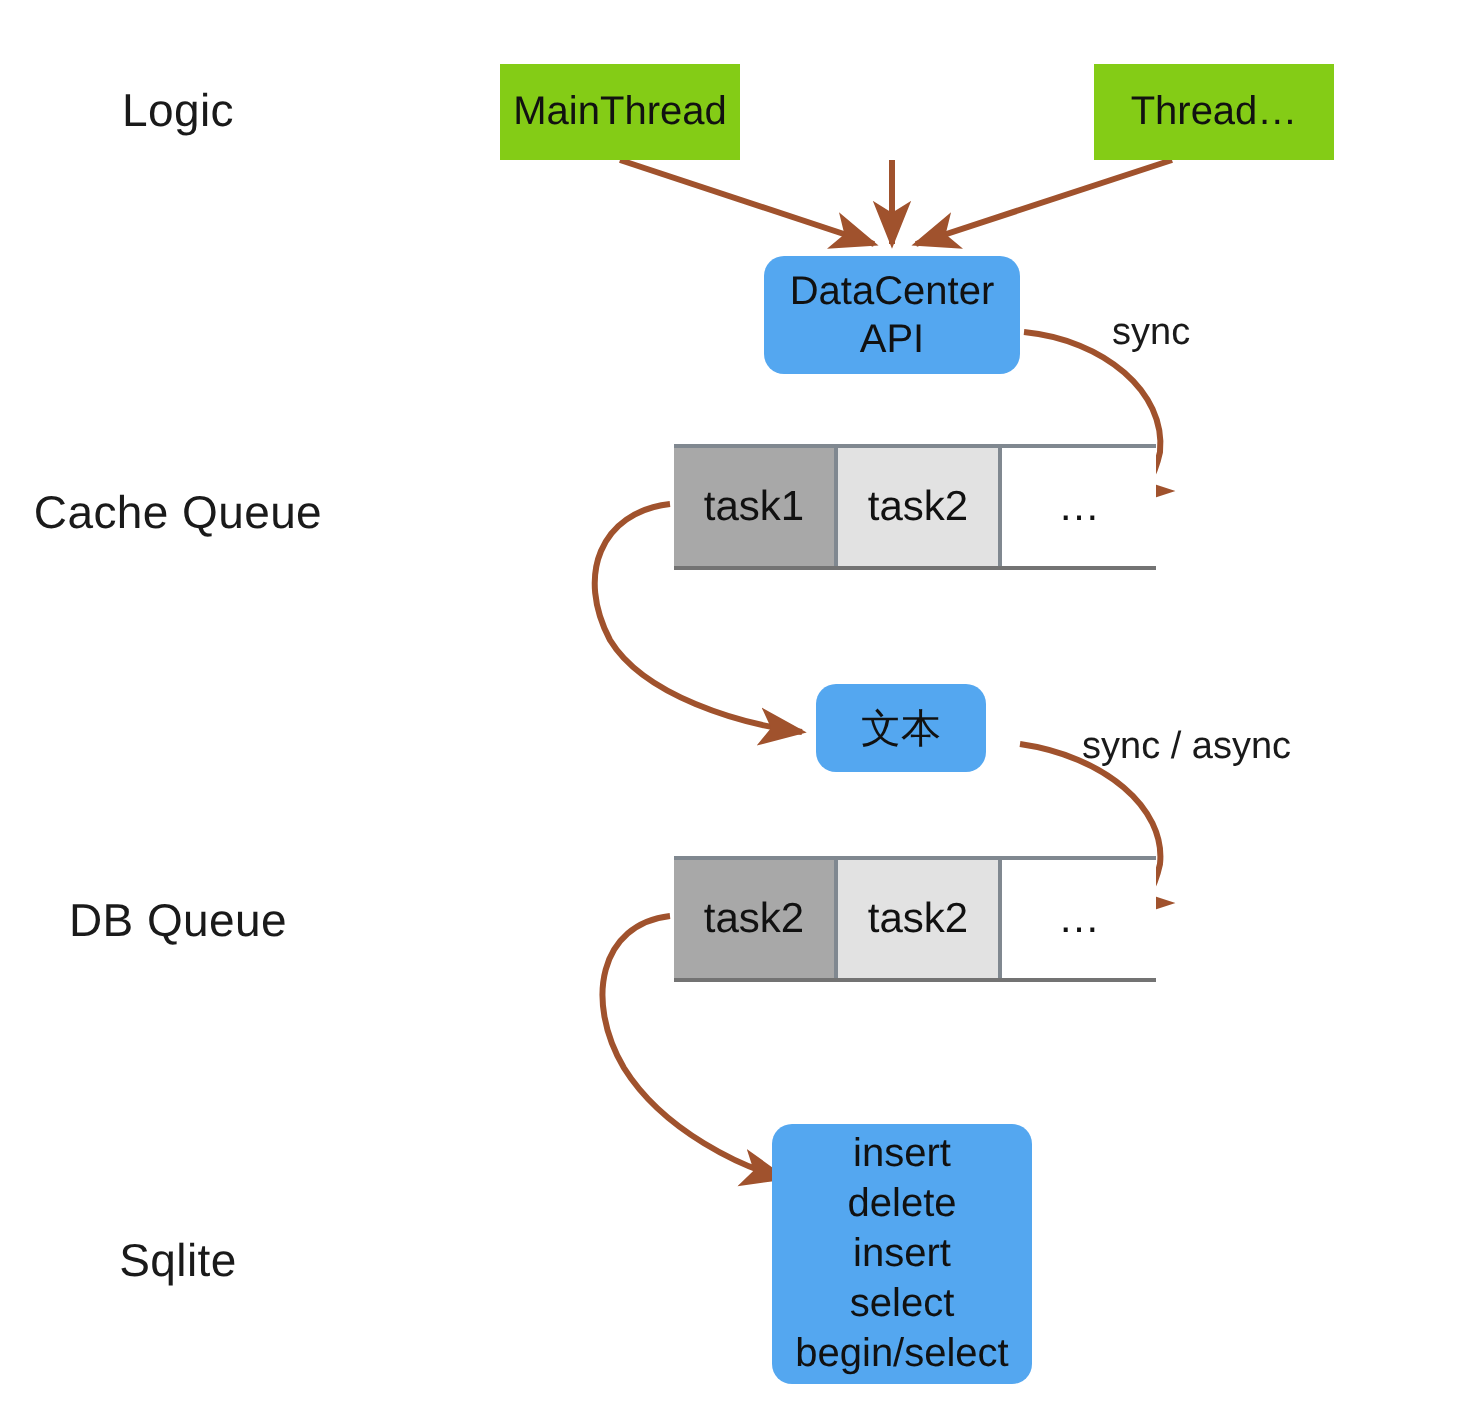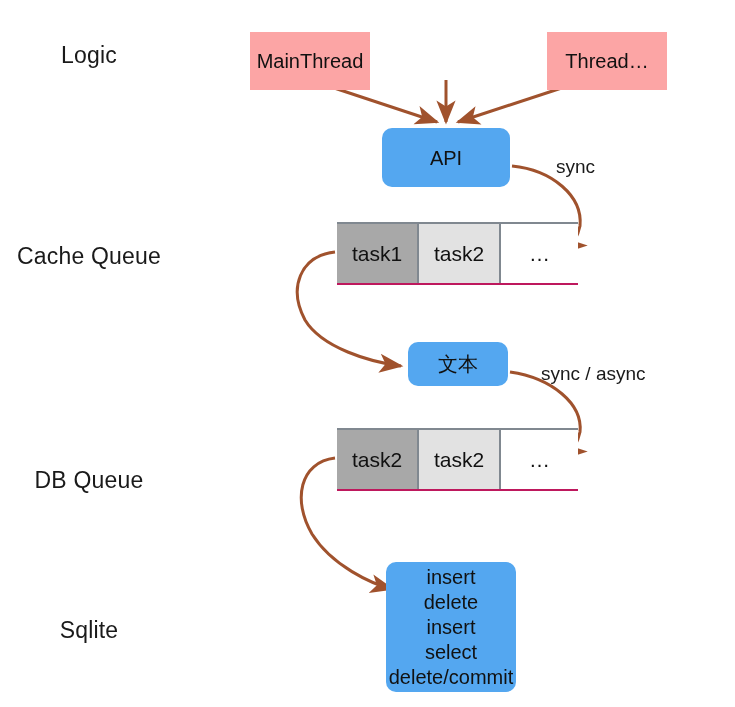--- a/index.html
+++ b/index.html
@@ -34,35 +34,35 @@
     position: absolute;
     font-size: 23px;
     line-height: 28px;
     color: #1a1a1a;
     white-space: nowrap;
     text-align: center;
     letter-spacing: 0.2px;
   }
   #label-logic   { left: 0px; top: 41px;  width: 178px; }
   #label-cache   { left: 0px; top: 242px; width: 178px; }
-  #label-dbq     { left: 0px; top: 446px; width: 178px; margin-top: 20px; }
+  #label-dbq     { left: 0px; top: 446px; width: 178px; }
   #label-sqlite  { left: 0px; top: 616px; width: 178px; }
 
   
   .thread-box {
     position: absolute;
-    background: #fca5a5;
+    background: #84cc16;
     border: none;
     display: flex;
     align-items: center;
     justify-content: center;
     font-size: 20px;
     color: #111111;
     white-space: nowrap;
-    height: 58px;
+    height: 48px;
   }
   #thread-main { left: 250px; top: 32px; width: 120px; }
   #thread-1    { left: 388px; top: 32px; width: 118px; }
   #thread-n    { left: 527px; top: 32px; width: 120px; margin-left: 20px; }
 
   
   .blue-box {
     position: absolute;
     background: #54a7f0;
     border-radius: 10px;
@@ -71,36 +71,36 @@
     align-items: center;
     justify-content: center;
     color: #111111;
     text-align: center;
   }
   #datacenter-api {
     left: 382px; top: 128px; width: 128px; height: 59px;
     font-size: 20px; line-height: 24px;
   }
   #text-box {
-    left: 408px; top: 342px; width: 100px; height: 44px;
+    left: 408px; top: 342px; width: 85px; height: 44px;
     font-size: 20px;
   }
   #sqlite-box {
     left: 386px; top: 562px; width: 130px; height: 130px;
     font-size: 20px; line-height: 25px;
   }
   .blue-box .line { display: block; }
 
   
   .queue {
     position: absolute;
     display: flex;
     height: 63px;
     border-top: 2px solid #808890;
-    border-bottom: 2px solid #be185d;
+    border-bottom: 2px solid #737373;
     box-sizing: border-box;
   }
   #cache-queue { left: 337px; top: 222px; width: 241px; }
   #db-queue    { left: 337px; top: 428px; width: 241px; }
   .queue-cell {
     display: flex;
     align-items: center;
     justify-content: center;
     font-size: 21px;
     color: #111111;
@@ -153,20 +153,21 @@
 
   <div class="row-label" id="label-logic">Logic</div>
   <div class="row-label" id="label-cache">Cache Queue</div>
   <div class="row-label" id="label-dbq">DB Queue</div>
   <div class="row-label" id="label-sqlite">Sqlite</div>
 
   <div class="thread-box" id="thread-main">MainThread</div>
   <div class="thread-box" id="thread-n">Thread…</div>
 
   <div class="blue-box" id="datacenter-api">
+    <span class="line">DataCenter</span>
     <span class="line">API</span>
   </div>
 
   <div class="queue" id="cache-queue">
     <div class="queue-cell cell-dark">task1</div>
     <div class="queue-cell cell-light">task2</div>
     <div class="queue-cell cell-empty">…</div>
   </div>
 
   <div class="blue-box" id="text-box">
@@ -177,19 +178,19 @@
     <div class="queue-cell cell-dark">task2</div>
     <div class="queue-cell cell-light">task2</div>
     <div class="queue-cell cell-empty">…</div>
   </div>
 
   <div class="blue-box" id="sqlite-box">
     <span class="line">insert</span>
     <span class="line">delete</span>
     <span class="line">insert</span>
     <span class="line">select</span>
-    <span class="line">delete/commit</span>
+    <span class="line">begin/select</span>
   </div>
 
   <div class="edge-label" id="label-sync">sync</div>
   <div class="edge-label" id="label-sync-async">sync / async</div>
 
 </div>
 
 </body></html>

